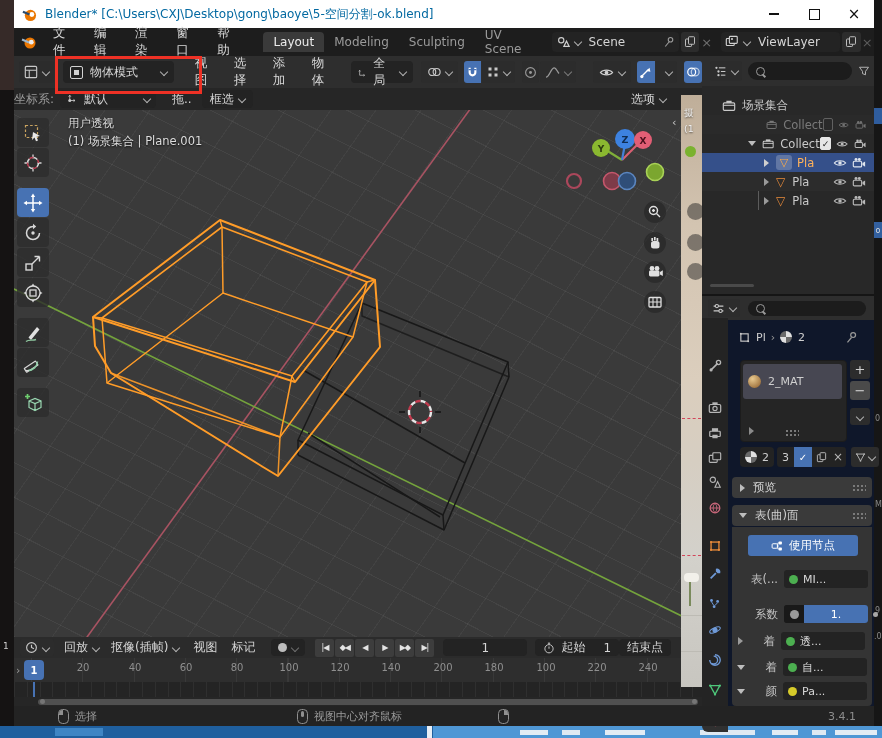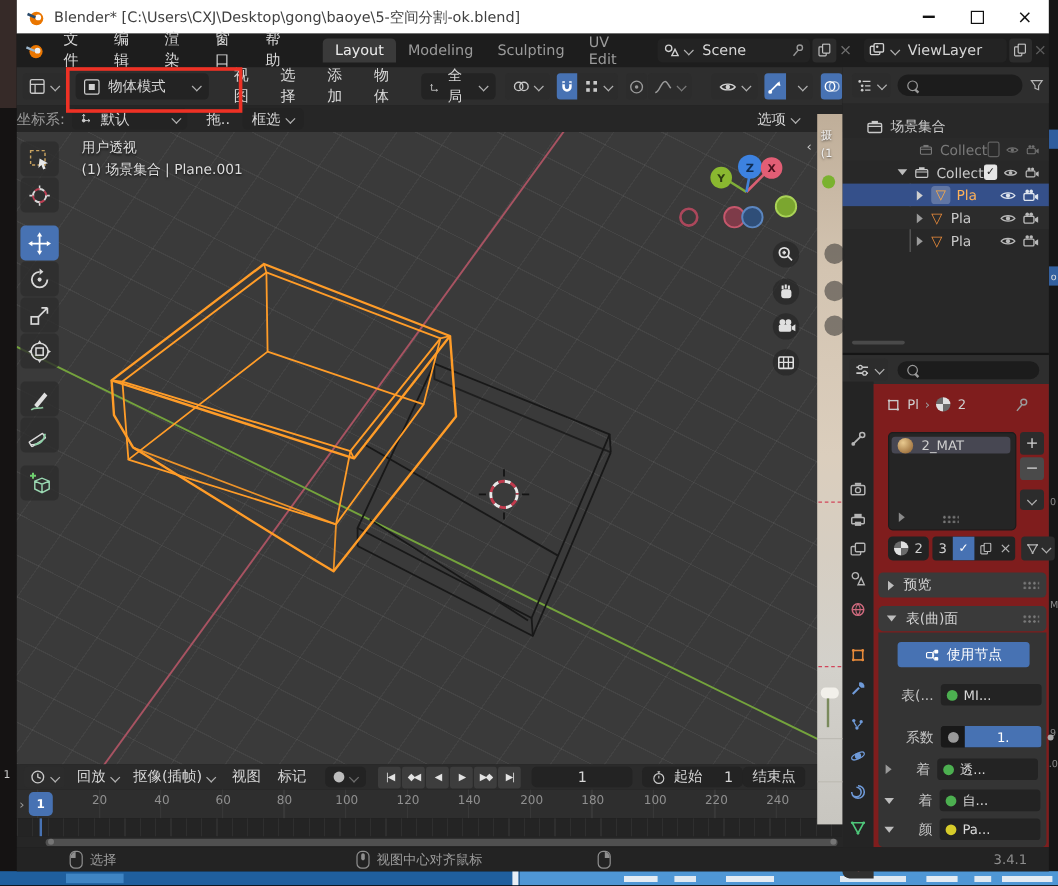--- a/index.html
+++ b/index.html
@@ -131,21 +131,21 @@
   </div>
 
   <div class="bwin">
 
     <div class="titlebar">
       <svg class="ic" style="margin:0 8px 0 8px" width="15" height="15" viewBox="0 0 16 16">
         <circle cx="9" cy="9" r="6" fill="#ea7600"></circle>
           <circle cx="10.5" cy="8" r="2.6" fill="#fff"></circle>
         <path d="M1,5 L8,8" stroke="#2a4a6b" stroke-width="2.4"></path>
       </svg>
-      <span style="font-size:12px;color:#404040">Blender* [C:\Users\CXJ\Desktop\gong\baoye\5-空间分割-ok.blend]</span>
+      <span style="font-size:12px;color:#0369a1">Blender* [C:\Users\CXJ\Desktop\gong\baoye\5-空间分割-ok.blend]</span>
       <div style="flex:1"></div>
       <div class="winbtn">
           <div style="width:10px;height:1.4px;background:#111"></div>
         </div>
       <div class="winbtn">
           <div style="width:9px;height:9px;border:1.2px solid #111"></div>
         </div>
       <div class="winbtn">
           <span style="font-size:15px">×</span>
         </div>
@@ -159,21 +159,21 @@
       </svg>
       <span class="mitem">文件</span>
       <span class="mitem">编辑</span>
       <span class="mitem">渲染</span>
       <span class="mitem">窗口</span>
       <span class="mitem">帮助</span>
       <div style="width:18px"></div>
       <span class="wstab on">Layout</span>
       <span class="wstab">Modeling</span>
       <span class="wstab">Sculpting</span>
-      <span class="wstab">UV Edit</span>
+      <span class="wstab">UV Scene</span>
       <div style="width:10px"></div>
 
       <div class="fx fld" style="height:20px;padding:0 4px">
         <svg class="ic" width="14" height="14" viewBox="0 0 16 16">
           <circle cx="6" cy="6" r="3" fill="none" stroke="#cfcfcf" stroke-width="1.3"></circle>
           <path d="M9,13 L12,7 L15,13 Z" fill="none" stroke="#cfcfcf" stroke-width="1.3"></path>
         </svg>
         <span class="chv"></span>
         <span class="t12" style="margin-left:8px;width:74px">Scene</span>
         <svg class="ic" width="12" height="12" viewBox="0 0 16 16">
@@ -730,40 +730,40 @@
           </div>
           <div class="ptab on" style="top:390px">
             <svg width="15" height="15" viewBox="0 0 16 16">
                 <circle cx="8" cy="8" r="6" fill="#d95568"></circle>
                 <path d="M8,2 a6,6 0 0 1 6,6 L8,8 Z" fill="#f3f3f3"></path>
                 <path d="M8,14 a6,6 0 0 1 -6,-6 L8,8 Z" fill="#f3f3f3" opacity=".35"></path>
               </svg>
           </div>
         </div>
 
-        <div class="ab" style="left:26px;top:24px;width:146px;height:386px;background:#7f1d1d">
+        <div class="ab" style="left:26px;top:24px;width:146px;height:386px;background:#0f172a">
 
           <div class="prow" style="left:10px;top:8px;height:18px">
             <svg width="13" height="13" viewBox="0 0 16 16">
                 <rect x="3.5" y="3.5" width="9" height="9" fill="none" stroke="#c9c9c9" stroke-width="1.4"></rect>
                 <circle cx="3.5" cy="3.5" r="1.2" fill="#c9c9c9"></circle>
                 <circle cx="12.5" cy="12.5" r="1.2" fill="#c9c9c9"></circle>
               </svg>
             <span class="t11" style="margin-left:5px">Pl</span>
             <span class="dim" style="margin:0 5px;font-size:11px">›</span>
             <span class="sphere" style="width:12px;height:12px"></span>
             <span class="t11" style="margin-left:6px">2</span>
             <svg width="13" height="13" viewBox="0 0 16 16" style="margin-left:40px">
               <circle cx="10" cy="5" r="3" fill="none" stroke="#9a9a9a" stroke-width="1.5"></circle>
                 <path d="M8,8 L3,14" stroke="#9a9a9a" stroke-width="1.5"></path>
             </svg>
           </div>
 
           <div class="ab" style="left:12px;top:40px;width:105px;height:80px;background:#252525;border:1px solid #1c1c1c;border-radius:4px">
-            <div class="fx" style="position:absolute;left:2px;top:3px;width:99px;height:14px;background:#474752;border-radius:3px">
+            <div class="fx" style="position:absolute;left:2px;top:3px;width:99px;height:35px;background:#474752;border-radius:3px">
               <span class="ic" style="margin-left:5px;width:13px;height:13px;border-radius:50%;background:radial-gradient(circle at 35% 30%,#e8c98f,#8a5a28)"></span>
               <span class="t11" style="margin-left:7px">2_MAT</span>
             </div>
             <span class="trir" style="position:absolute;left:8px;bottom:6px;border-left-color:#8a8a8a"></span>
             <div class="grip" style="position:absolute;left:44px;bottom:5px"></div>
           </div>
           <div class="fx btn" style="position:absolute;left:122px;top:40px;width:20px;height:19px;justify-content:center;color:#d0d0d0;font-size:13px">+</div>
           <div class="fx" style="position:absolute;left:122px;top:61px;width:20px;height:19px;justify-content:center;background:#4a4a4a;border-radius:3px;color:#d0d0d0;font-size:13px">−</div>
           <div class="fx btn" style="position:absolute;left:122px;top:88px;width:20px;height:17px;justify-content:center">
               <span class="chv" style="margin:0"></span>

